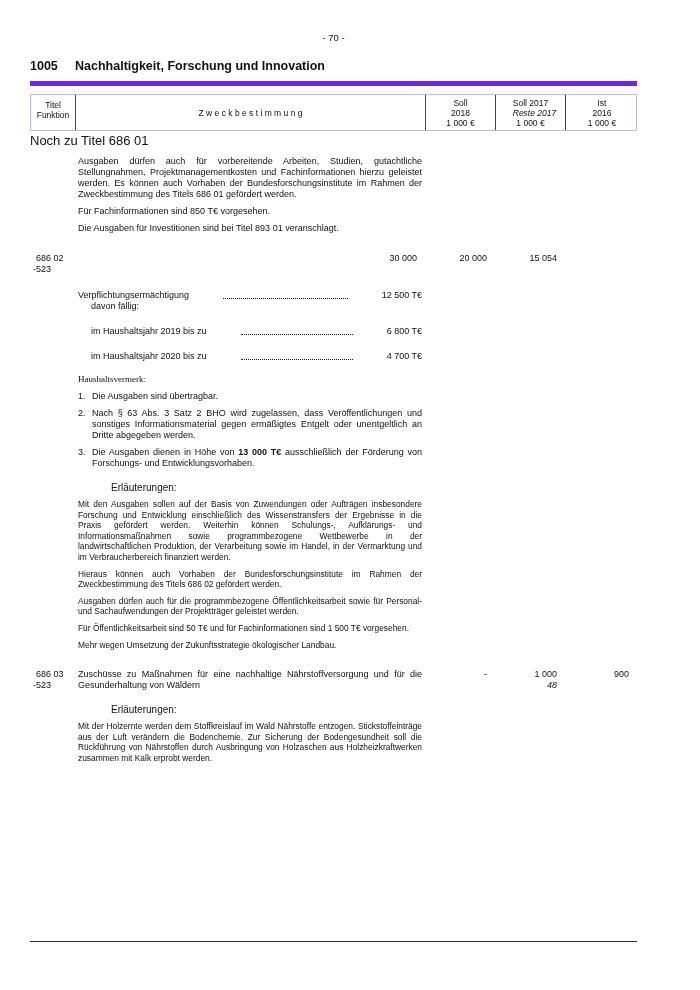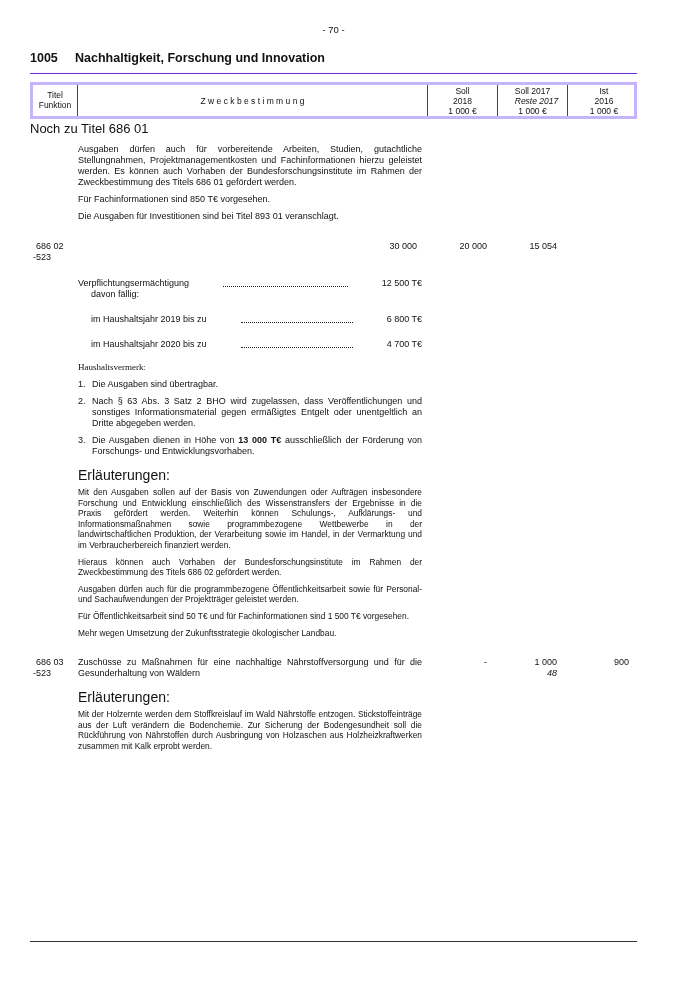--- a/index.html
+++ b/index.html
@@ -3,36 +3,36 @@
 <meta charset="utf-8">
 <style>
   * { margin:0; padding:0; box-sizing:border-box; }
   html,body { background:#ffffff; }
   body {
     width:700px; height:990px; position:relative;
     font-family:"Liberation Sans", sans-serif;
     color:#111; font-size:9px; line-height:11px;
     -webkit-font-smoothing:antialiased;
   }
-  .content { position:absolute; left:30px; top:4px; width:607px; }
+  .content { position:absolute; left:30px; top:12px; width:607px; }
 
   .page-number { padding-top:20px; text-align:center; font-size:9.5px; }
 
   .chapter-heading {
     margin-top:16px; display:flex; align-items:baseline;
     font-weight:bold; font-size:12.5px; line-height:14px;
-    border-bottom:1px solid #6d28d9; padding-bottom:8px;
+    border-bottom:5px solid #6d28d9; padding-bottom:8px;
   }
   .chapter-code { width:45px; flex:0 0 45px; }
 
   
   .thead {
     margin-top:8px; display:grid;
     grid-template-columns:45px 350px 70px 70px 72px;
-    border:3px solid #c4b5fd; height:37px;
+    border:1px solid #c4b5fd; height:37px;
     font-size:8.5px; line-height:10px;
   }
   .th { border-right:1px solid #444; display:flex; flex-direction:column;
         align-items:center; justify-content:center; text-align:center; }
   .th:last-child { border-right:none; }
   .th-titel { justify-content:flex-start; padding-top:5px; }
   .italic { font-style:italic;padding-left:8px; }
 
   .noch { margin-top:4px; font-size:13px; }
 
@@ -53,21 +53,21 @@
   .ve-line { display:flex; align-items:flex-end; margin-top:14px;gap:32px; }
   .leader { flex:1 1 auto; border-bottom:1.2px dotted #222; margin:0 2px 2px 2px; }
   .ve-sub { padding-left:13px; }
 
   .vermerk-heading { margin-top:12px;font-family:Liberation Serif, serif; }
   .vermerk-item { display:flex; margin-top:6px; }
   .vm-num { flex:0 0 14px; }
   .vm-text { flex:1; text-align:justify; }
   b { font-weight:bold; }
 
-  .erl-heading { margin-top:13px; font-size:14px; }
+  .erl-heading { margin-top:13px; font-size:10px;margin-left:33px; }
   .erl-para { margin-top:6px; font-size:8.4px; line-height:10.6px; text-align:justify; }
   .erl-para.noj { text-align:left; }
 
   .num-stack { display:flex; flex-direction:column; }
 
   .footer-rule { position:absolute; left:30px; top:941px; width:607px; border-top:1px solid #333; }
 </style>
 </head>
 <body>
 

